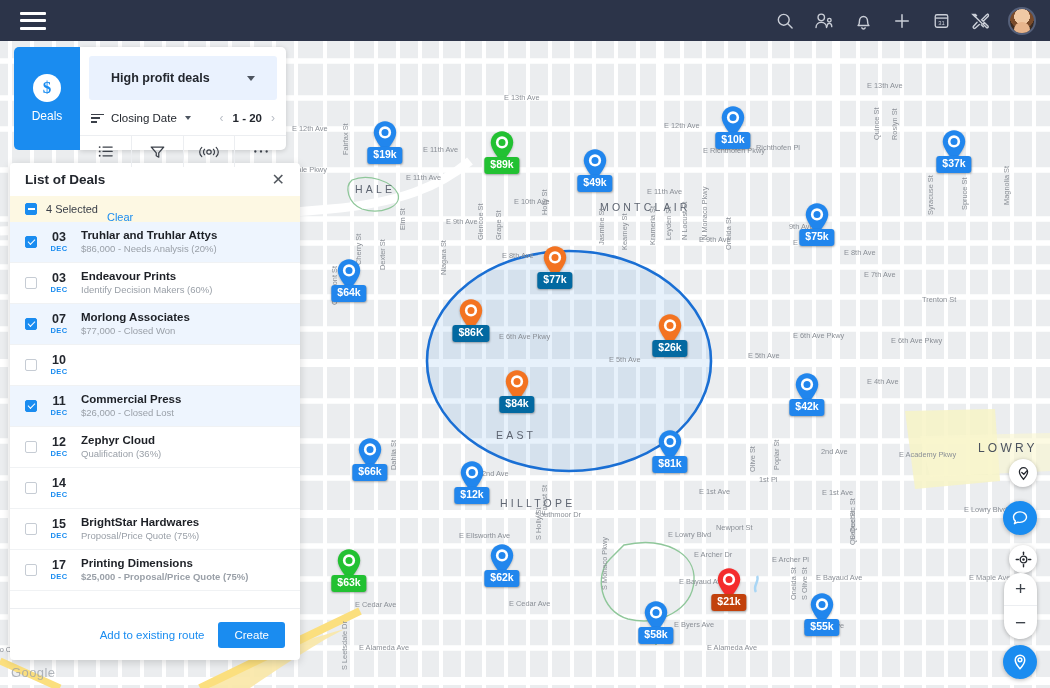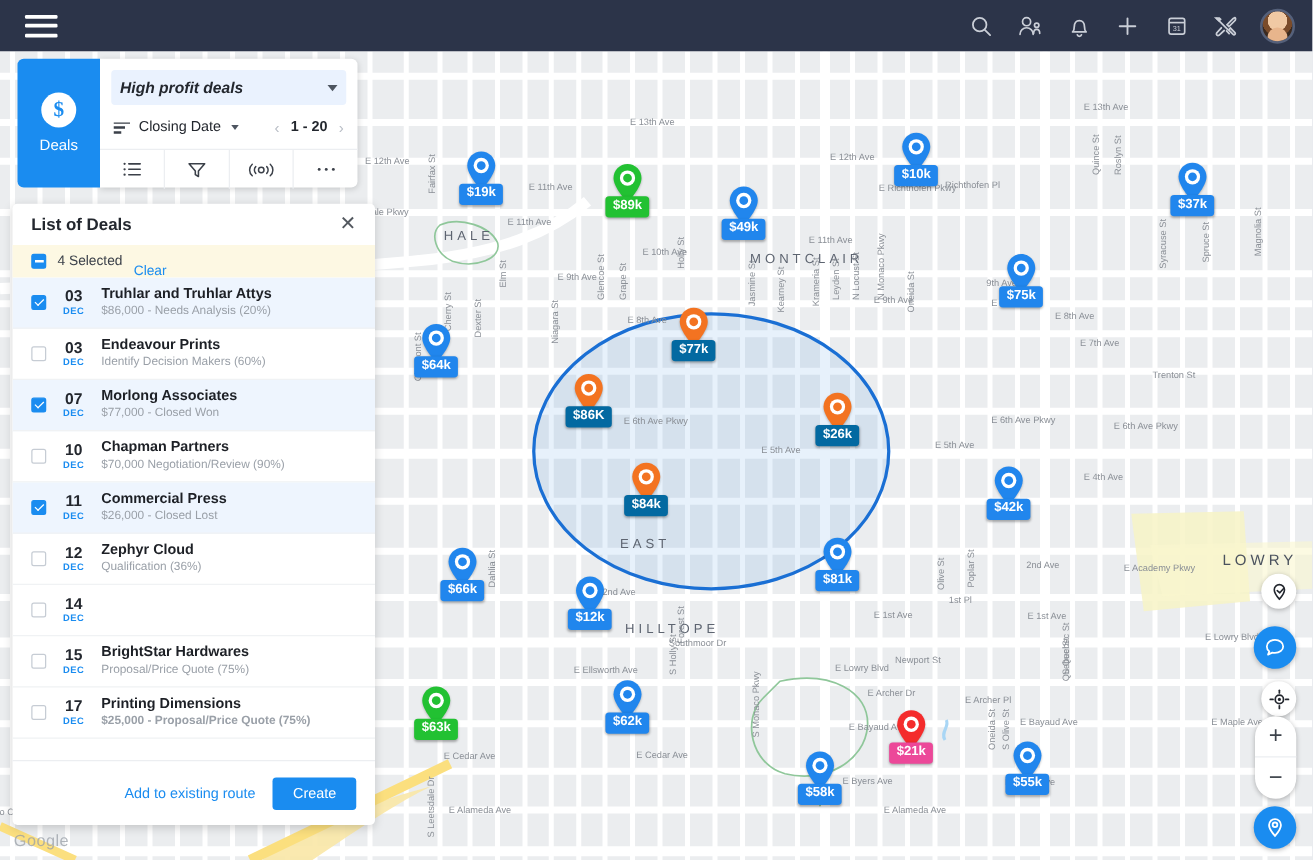--- a/index.html
+++ b/index.html
@@ -43,41 +43,41 @@
 
   
   .marker { position: absolute; width: 26px; transform: translateX(-50%); z-index: 20; cursor:pointer;}
   .pin { position: relative; width: 26px; height: 34px; }
   .pin svg { display:block; filter: drop-shadow(0 1px 1px rgba(0,0,0,.25)); }
   .price {
     position: absolute; left: 50%; transform: translateX(-50%); top: 27px;
     color: #fff; font-size: 10.5px; font-weight: bold; padding: 2px 6px 3px;
     border-radius: 3px; white-space: nowrap; line-height: 1.1;
     box-shadow: 0 1px 2px rgba(0,0,0,.3);
-  }  .bg-blue  { background:#2186ed; }  .bg-green { background:#22c132; }  .bg-orange{ background:#0369a1; }  .bg-red   { background:#ec4899; }
+  }  .bg-blue  { background:#2186ed; }  .bg-green { background:#22c132; }  .bg-orange{ background:#0369a1; }  .bg-red   { background:#c2410c; }
 
   
   .deals-tab {
     position: absolute; left: 14px; top: 47px; width: 66px; height: 103px;
     background: #1a8cf0; border-radius: 5px 0 0 5px; z-index: 42;
     display: flex; flex-direction: column; align-items: center;
     justify-content: center; gap: 7px; cursor: pointer;
   }
   .deals-coin { width:28px;height:28px;border-radius:50%;background:#fff;
     display:flex;align-items:center;justify-content:center;
     color:#1a8cf0;font-size:17px;font-weight:bold;font-family:"Liberation Serif",serif;}
   .deals-tab span { color:#fff; font-size:12px; }
 
   .card-top {
     position:absolute; left:80px; top:47px; width:206px; height:103px;
     background:#fff; border-radius:0 5px 5px 0; z-index:41;
     box-shadow: 0 1px 5px rgba(0,0,0,.16);
   }
-  .sel-row { margin: 9px 9px 0; height:28px; background:#eaf2fe; border-radius:3px;
-    display:flex; align-items:center; padding: 0 7px; cursor:pointer;font-style:italic; }
+  .sel-row { margin: 9px 9px 0; height:44px; background:#eaf2fe; border-radius:3px;
+    display:flex; align-items:center; padding: 0 22px; cursor:pointer; }
   .sel-row b { font-size:12.5px; color:#23272e; font-weight:600; flex:1; }
   .chev { width:0;height:0;border-left:4px solid transparent;border-right:4px solid transparent;
     border-top:5px solid #4d5560; }
   .sort-row { height:28px; display:flex; align-items:center; padding: 0 11px; margin-top:4px;}
   .sort-ic { width:13px; height:9px; display:flex; flex-direction:column; justify-content:space-between;}
   .sort-ic i{display:block;height:1.6px;background:#3b4049;}
   .sort-ic i:nth-child(1){width:13px}.sort-ic i:nth-child(2){width:9px}.sort-ic i:nth-child(3){width:6px}
   .sort-row .lbl{font-size:11.5px;color:#23272e;margin-left:7px;font-weight:500;}
   .mini-chev{width:0;height:0;border-left:3.5px solid transparent;border-right:3.5px solid transparent;
     border-top:4.5px solid #4d5560; margin-left:8px;}
@@ -633,24 +633,20 @@
             <span class="nm" style="display: block;">Morlong Associates</span>
             <span class="sub" style="display: block;">$77,000 - Closed Won</span>
           </span>
         </div>
         <div class="row">
           <span class="cbx"></span>
           <span class="dt">
             <span class="d" style="display: block;">10</span>
             <span class="m" style="display: block;">DEC</span>
           </span>
-          <span class="info">
-            <span class="nm" style="display: block;">Chapman Partners</span>
-            <span class="sub" style="display: block;">$70,000 Negotiation/Review (90%)</span>
-          </span>
         </div>
         <div class="row sel">
           <span class="cbx on"></span>
           <span class="dt">
             <span class="d" style="display: block;">11</span>
             <span class="m" style="display: block;">DEC</span>
           </span>
           <span class="info">
             <span class="nm" style="display: block;">Commercial Press</span>
             <span class="sub" style="display: block;">$26,000 - Closed Lost</span>

